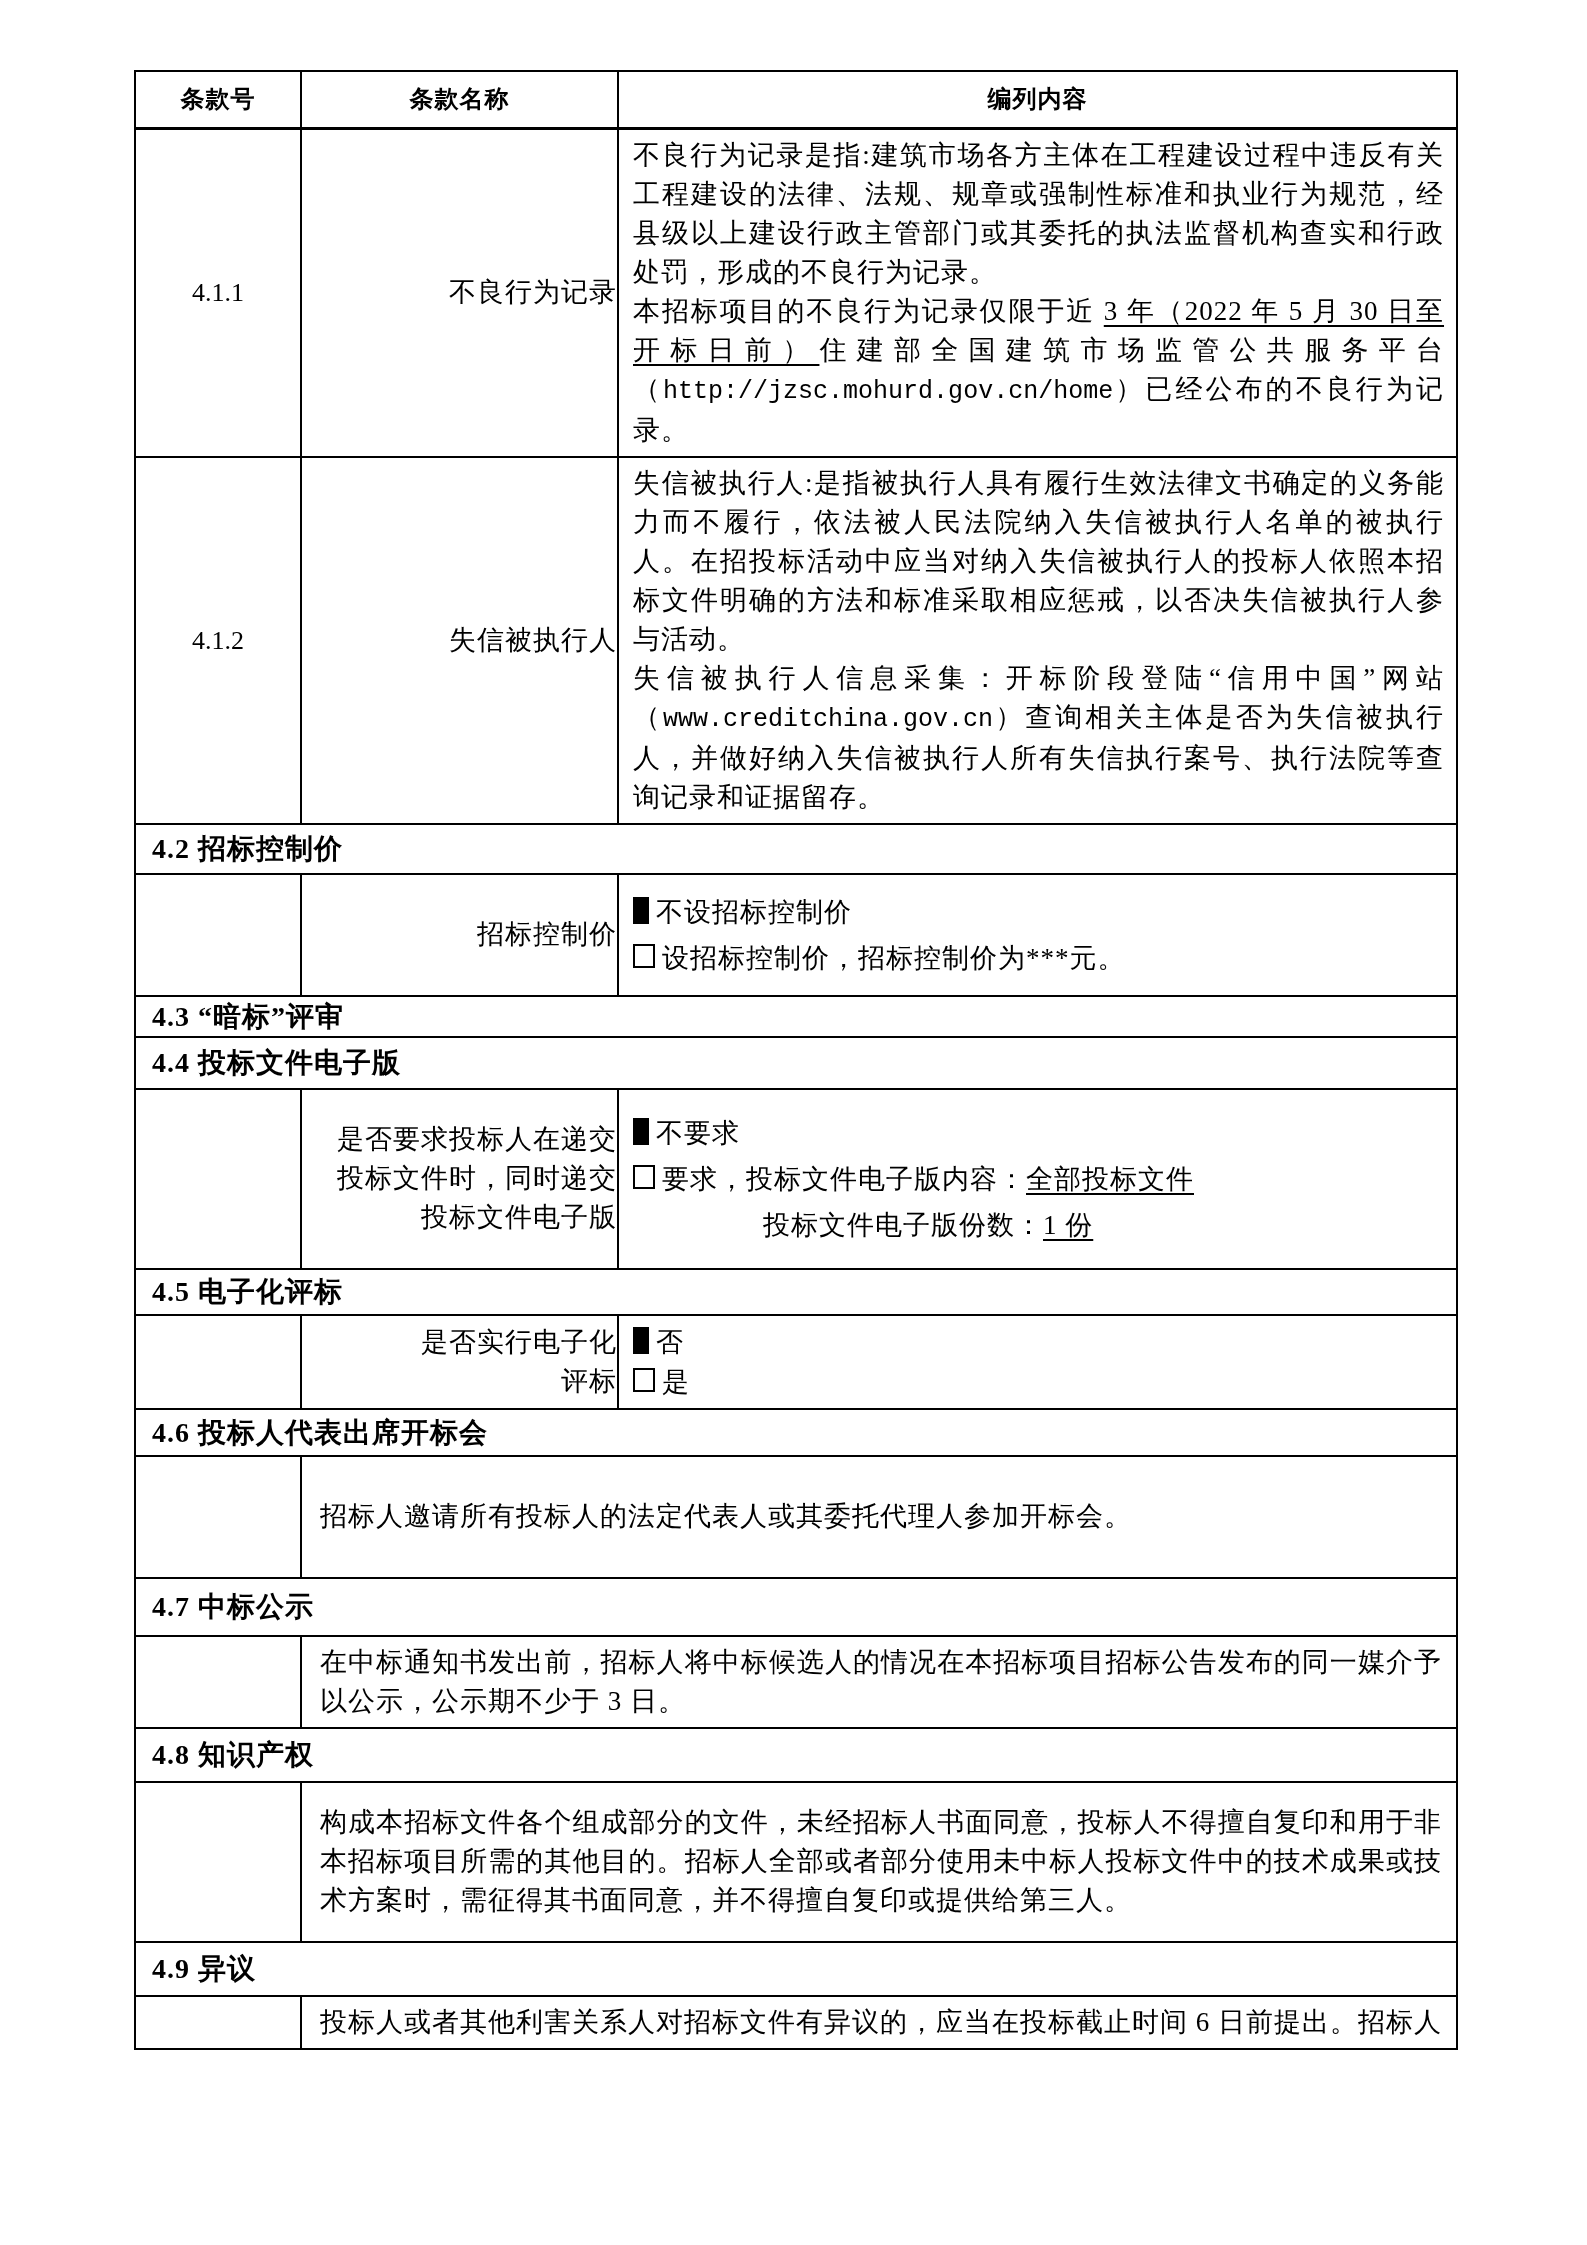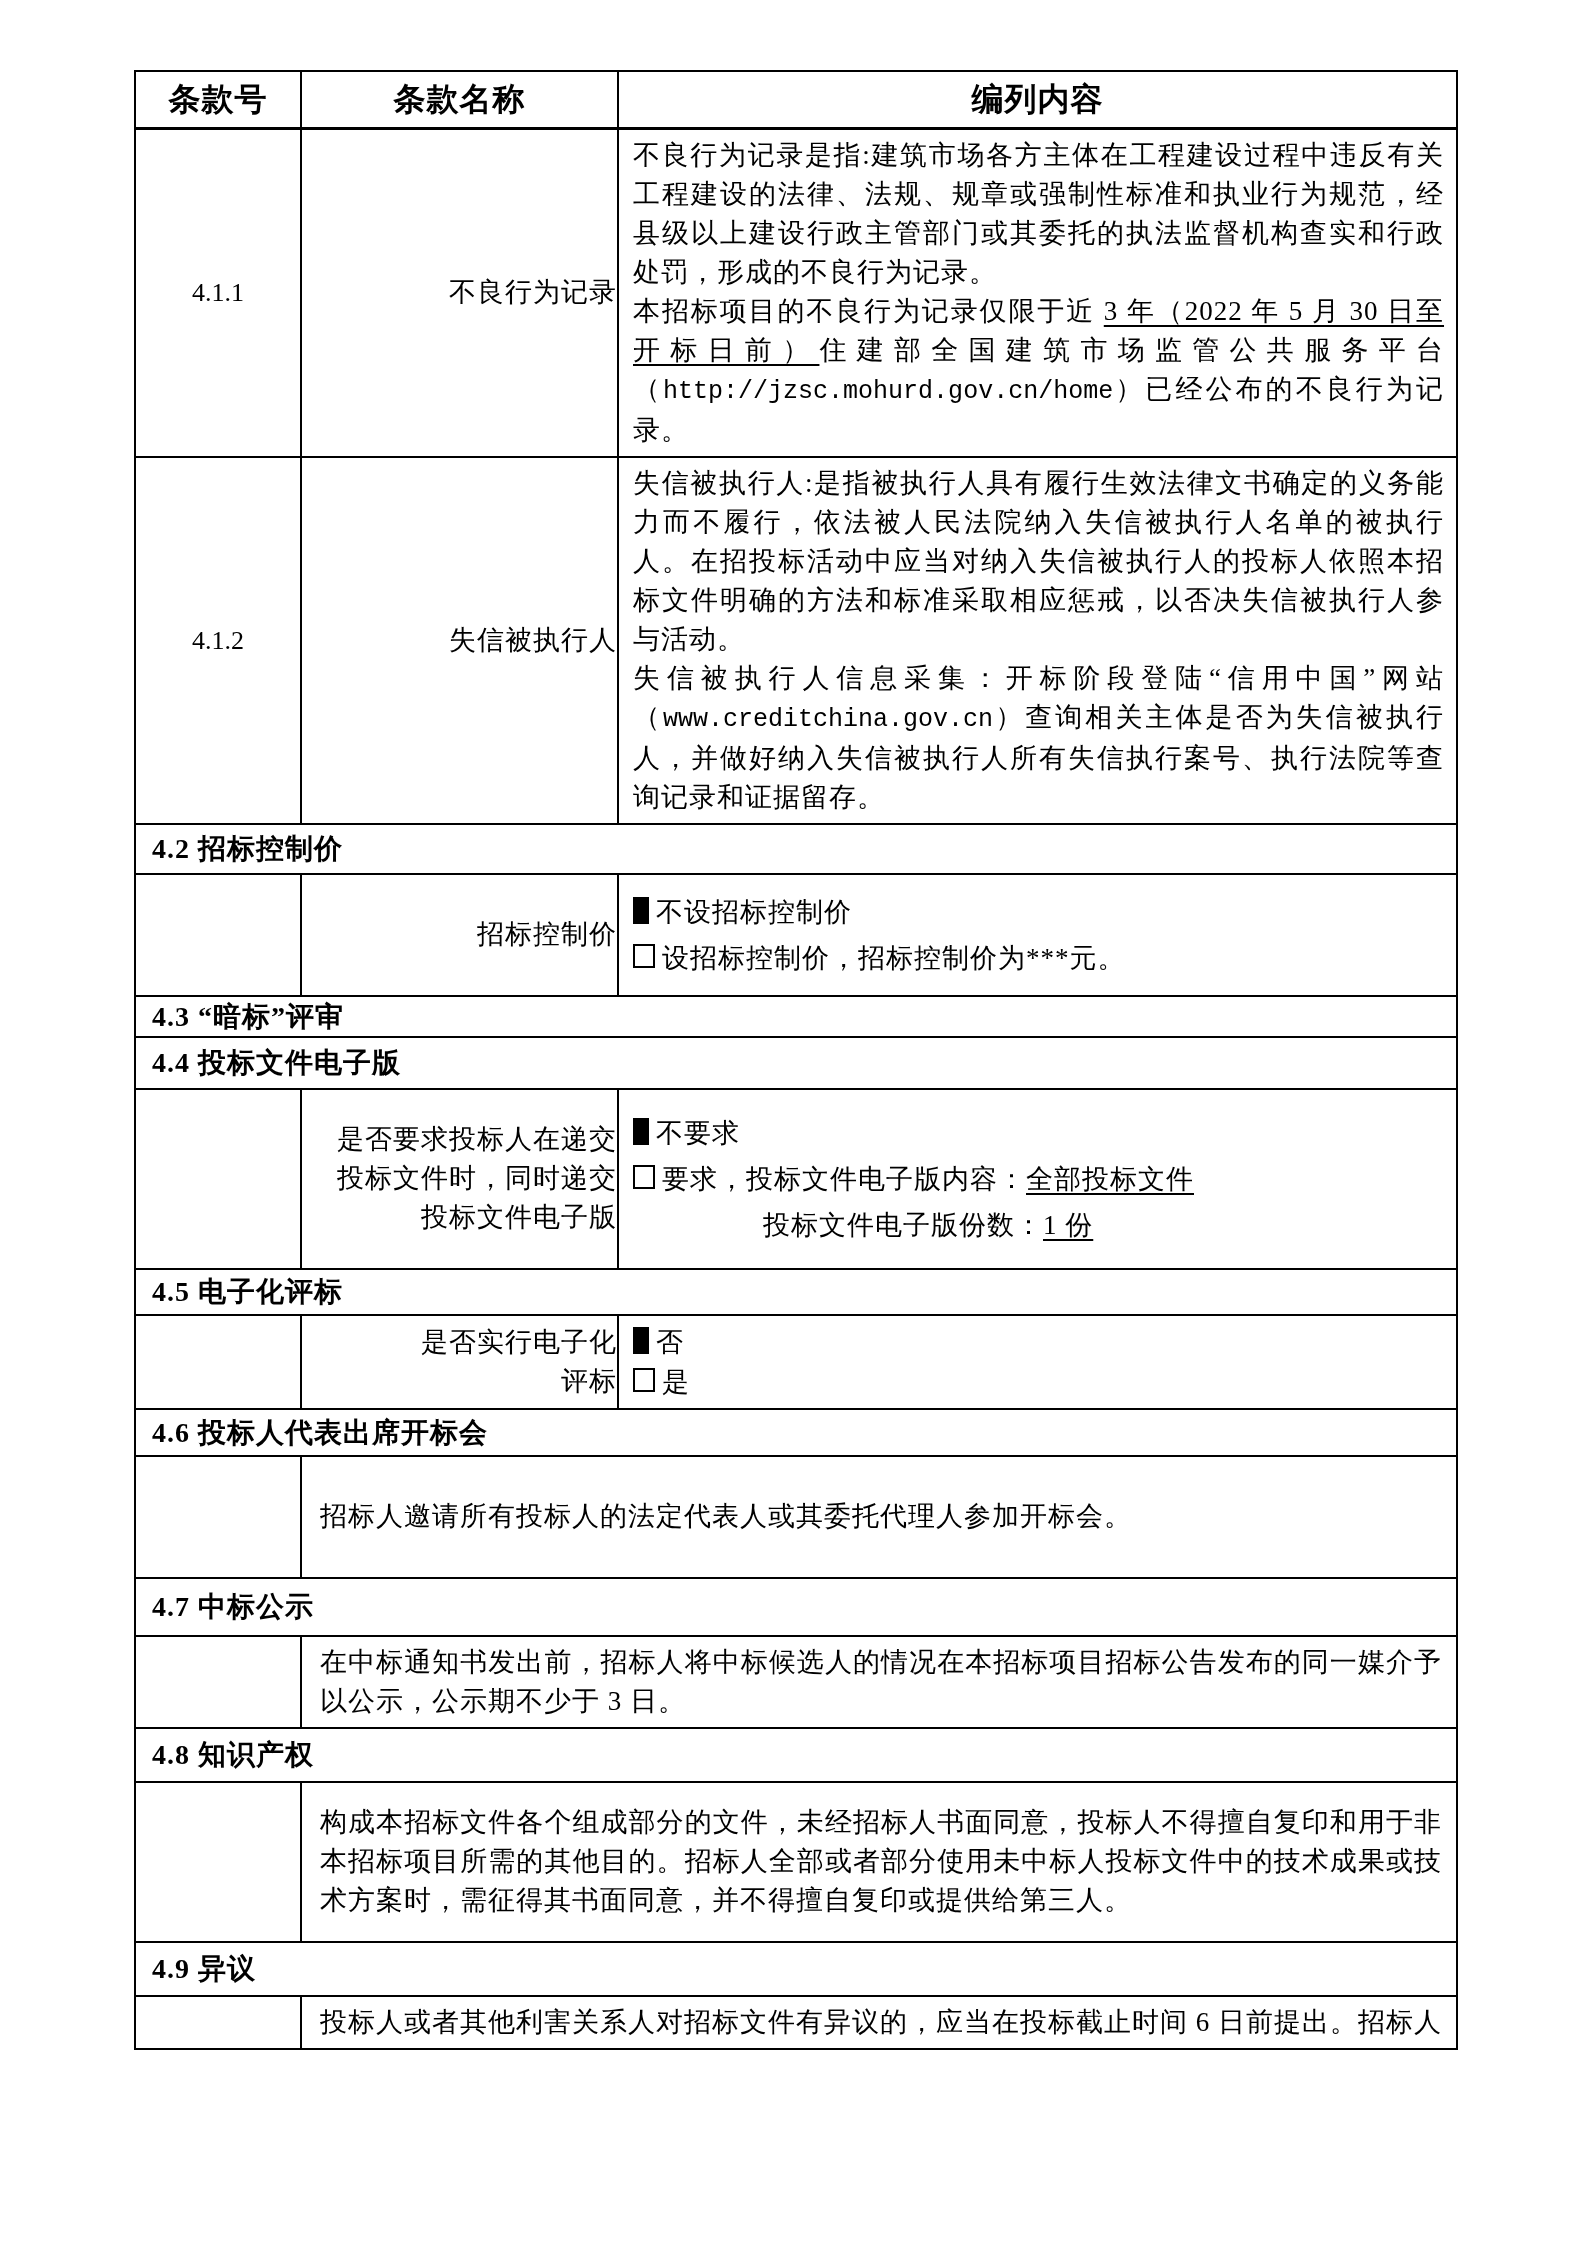--- a/index.html
+++ b/index.html
@@ -16,21 +16,21 @@
   col.c2{width:317px;}
   col.c3{width:839px;}
   td{
     border:2px solid #000;
     vertical-align:middle;
     padding:0;
     font-size:27px;line-height:39px;letter-spacing:1px;
     overflow:hidden;
   }
   tr.head td{
-    font-weight:bold;text-align:center;font-size:32px;
+    font-weight:bold;text-align:center;font-size:24px;
     border-bottom:3px solid #000;
   }
   td.no{text-align:center;font-size:26px;letter-spacing:0;}
   td.name{text-align:right;}
   td.body{padding:6px 12px 6px 14px;text-align:justify;}
   td.body p{margin:0;}
   td.section{
     font-weight:bold;font-size:28px;padding-left:16px;
   }
   td.merged{padding:6px 14px 6px 18px;text-align:justify;}

